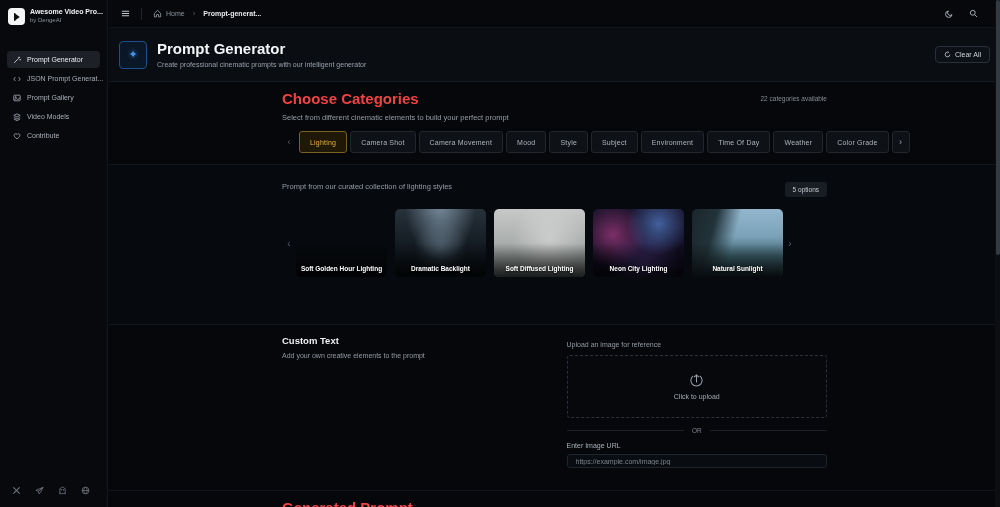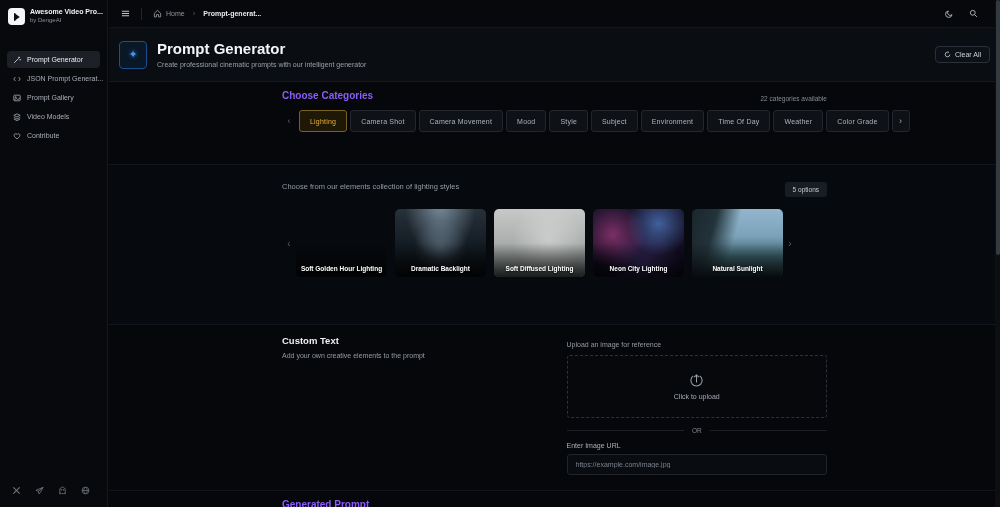--- a/index.html
+++ b/index.html
@@ -44,21 +44,21 @@
   .page-sub { font-size:7px; color:#99a0a9; margin-top:3px; }
   .clear-btn { margin-left:auto; display:flex; align-items:center; gap:4px; border:1px solid #2a3039;
                background:#0d1117; border-radius:4px; padding:4px 8px; font-size:7px; color:#ced3d9; cursor:pointer; }
   .clear-btn svg { width:7px; height:7px; }
 
   .section { position:relative; border-bottom:1px solid #12161c; }
   .inner { width:545px; margin:0 auto; position:relative; }
 
   .sec-categories { height:83px; background:#05070a; }
   .sec-categories .inner { padding-top:8px; }
-  .h2 { font-size:10px; font-weight:bold; color:#8b5cf6; }
+  .h2 { font-size:15px; font-weight:bold; color:#ef4444; }
   .sec-note { position:absolute; right:0; top:13px; font-size:6.5px; color:#878d95; }
   .sub { font-size:7.5px; color:#959ca5; margin-top:6px; }
 
   .chip-row { display:flex; align-items:center; gap:3px; margin-top:9px; }
   .chip-arrow { width:14px; height:22px; display:flex; align-items:center; justify-content:center;
                 color:#5b6168; font-size:9px; cursor:pointer; flex:0 0 auto; }
   .chip { border:1px solid #22262d; background:#0e1116; color:#aeb4bc; border-radius:3px;
           font-size:7px; padding:0 10px; height:22px; display:flex; align-items:center;
           white-space:nowrap; cursor:pointer; letter-spacing:.2px; }
   .chip.active { color:#e9b33c; border-color:#79611f; background:#1f1806; }
@@ -105,21 +105,21 @@
   textarea.custom::placeholder { color:#7d838c; }
   .upload-box { margin-top:7px; height:63px; border:1px dashed #2b313a; border-radius:3px;
       display:flex; flex-direction:column; align-items:center; justify-content:center; gap:5px;
       color:#9aa1aa; cursor:pointer; background:#06080c; }
   .upload-box svg { width:15px; height:15px; }
   .upload-text { font-size:7px; color:#a6acb4; }
   .or-row { display:flex; align-items:center; gap:8px; margin-top:9px; }
   .or-line { flex:1; height:1px; background:#1c2128; }
   .or-text { font-size:6.5px; color:#80868e; }
   .url-label { margin-top:8px; font-size:7px; color:#aab0b8; }
-  input.url { margin-top:5px; width:100%; height:21px; background:#090c10; border:1px solid #20252c;
+  input.url { margin-top:5px; width:100%; height:14px; background:#090c10; border:1px solid #20252c;
       border-radius:3px; padding:0 8px; font-size:7px; color:#d6dae0; outline:none; }
   input.url::placeholder { color:#7d838c; }
 
   .sec-generated { height:16px; background:#05070a; border-bottom:none; }
   .sec-generated .inner { padding-top:8px; }
 
   
   .scrollbar { position:absolute; right:0; top:0; width:5px; height:507px; background:#0c0e12; z-index:9; }
   .scroll-thumb { position:absolute; top:0; left:0.5px; width:4px; height:255px; background:#343a42; border-radius:2px; }
 </style>
@@ -240,41 +240,42 @@
             <path d="M5 0.4 L6.6 1.7 L5 3"></path>
         </svg>
         <span>Clear All</span>
       </button>
     </div>
 
     <section class="section sec-categories">
       <div class="inner">
         <div class="h2">Choose Categories</div>
         <div class="sec-note">22 categories available</div>
+        <div class="sub">Select from different cinematic elements to build your perfect prompt</div>
         <div class="chip-row">
           <div class="chip-arrow">‹</div>
           <div class="chip active">Lighting</div>
           <div class="chip">Camera Shot</div>
           <div class="chip">Camera Movement</div>
           <div class="chip">Mood</div>
           <div class="chip">Style</div>
           <div class="chip">Subject</div>
           <div class="chip">Environment</div>
           <div class="chip">Time Of Day</div>
           <div class="chip">Weather</div>
           <div class="chip">Color Grade</div>
           <div class="chip-arrow boxed">›</div>
         </div>
       </div>
     </section>
 
     <section class="section sec-options">
       <div class="inner">
         <div class="count-badge">5 options</div>
-        <div class="sub">Choose from our elements collection of lighting styles</div>
+        <div class="sub">Prompt from our curated collection of lighting styles</div>
         <div class="carousel">
           <div class="car-arrow">‹</div>
           <div class="cards">
             <div class="card card-1">
               <div class="card-label">Soft Golden Hour Lighting</div>
             </div>
             <div class="card card-2">
               <div class="card-label">Dramatic Backlight</div>
             </div>
             <div class="card card-3">

